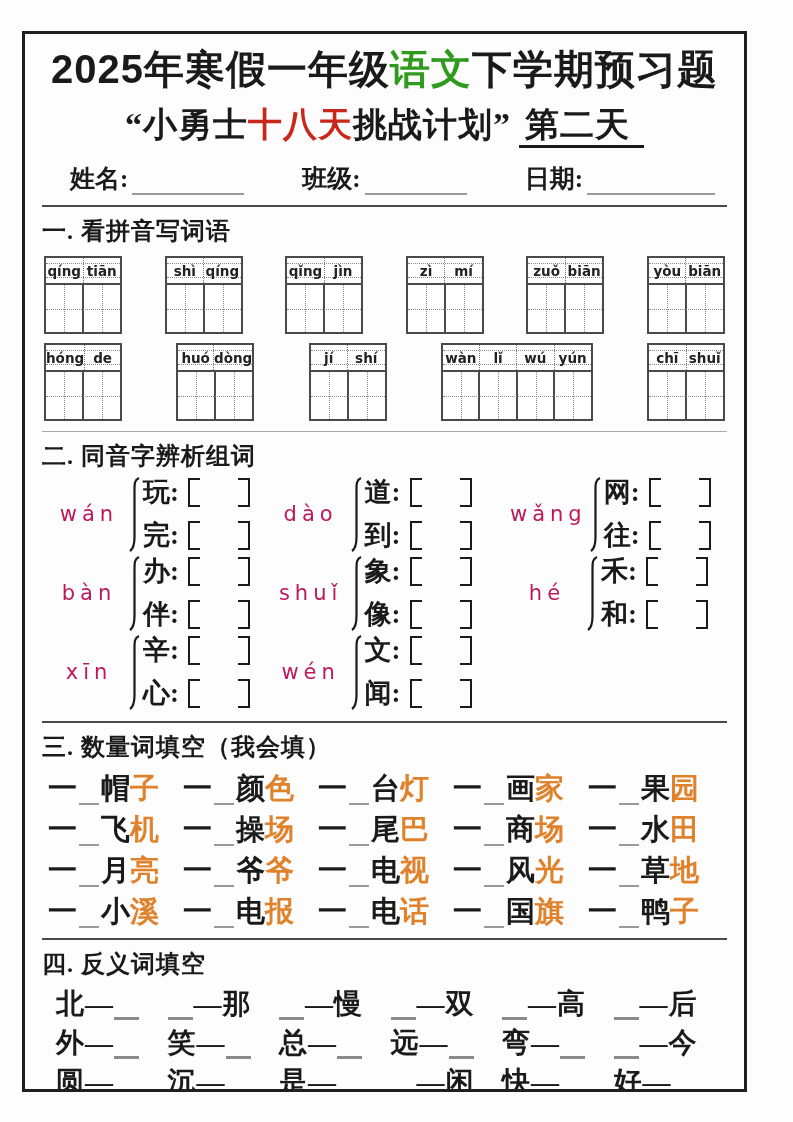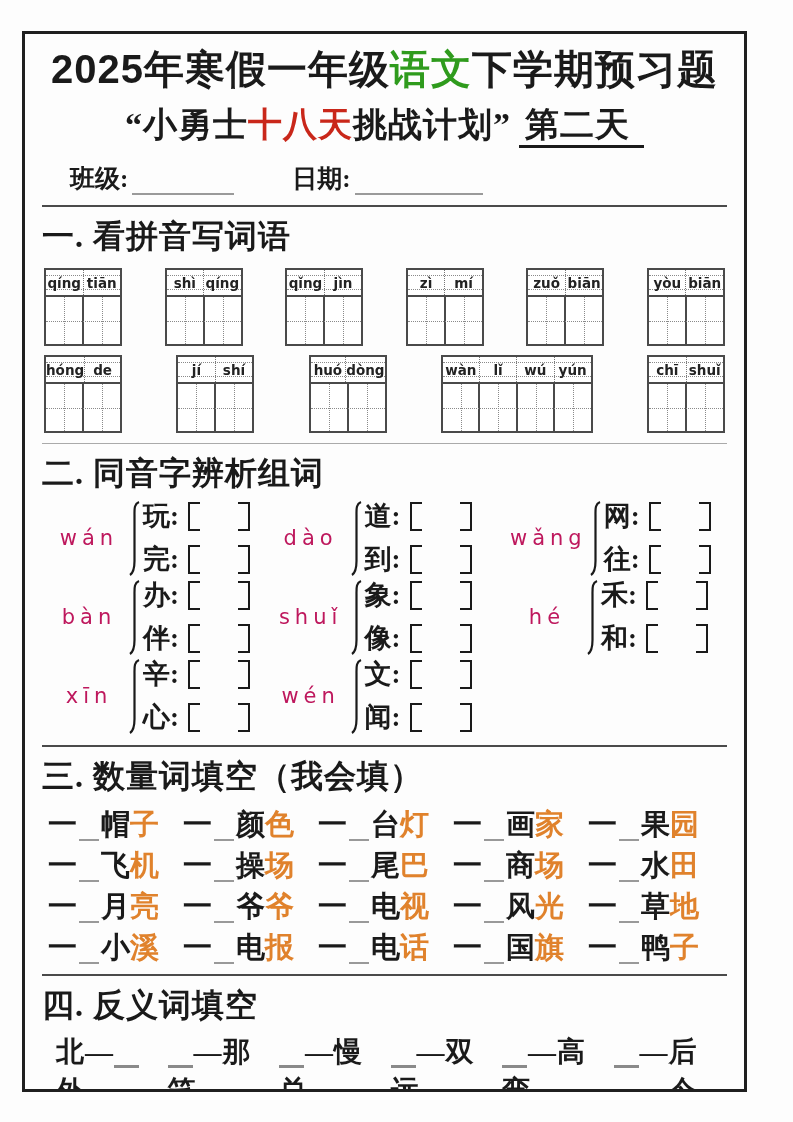--- a/index.html
+++ b/index.html
@@ -31,21 +31,21 @@
   .subtitle .day { border-bottom:3px solid #1a1a1a; padding:0 14px 2px 6px; margin-left:8px; }
 
   .fields { display:flex; margin:14px 0 0 28px; gap:58px; font-size:25px; font-weight:700; }
   .field { display:flex; align-items:flex-end; }
   .field-line { display:inline-block; border-bottom:2px solid #9a9a9a; height:26px; margin-left:4px; }
   .fl-1 { width:112px; } .fl-2 { width:102px; } .fl-3 { width:128px; }
 
   .hr { border-top:2px solid #4a4a4a; margin:10px 0 0 0; }
   .hr.light { border-top:1.5px solid #aaaaaa; }
 
-  .sec-title { font-size:32px; font-weight:700; margin-top:8px; letter-spacing:1px; }
+  .sec-title { font-size:24px; font-weight:700; margin-top:8px; letter-spacing:1px; }
 
   
   .prow { display:flex; justify-content:space-between; margin:9px 2px 0 2px; }
   .pbox { width:78px; border:2px solid #4a4a4a; background:#fff; }
   .pbox.wide { width:152px; }
   .pbox-head { display:flex; height:27px; border-bottom:2px solid #4a4a4a; position:relative; }
   .pbox-head::before, .pbox-head::after {
     content:""; position:absolute; left:0; right:0; border-top:1.5px dotted #8a8a8a; z-index:0;
   }
   .pbox-head::before { top:5px; } .pbox-head::after { bottom:5px; }
@@ -94,20 +94,24 @@
 
 <div class="sheet">
 <div class="page">
 
   <div class="title"><span>2025年寒假一年级</span><span class="green">语文</span><span>下学期预习题</span></div>
 
   <div class="subtitle"><span>“小勇士</span><span class="red">十八天</span><span>挑战计划”</span><span class="day">第二天</span></div>
 
   <div class="fields">
     <div class="field">
+          <span>姓名:</span>
+          <span class="field-line fl-1"></span>
+        </div>
+    <div class="field">
           <span>班级:</span>
           <span class="field-line fl-2"></span>
         </div>
     <div class="field">
           <span>日期:</span>
           <span class="field-line fl-3"></span>
         </div>
   </div>
 
   <div class="hr"></div>
@@ -183,32 +187,32 @@
             <div class="phead-cell">hóng</div>
             <div class="phead-cell">de</div>
           </div>
       <div class="pbox-body">
             <div class="pbody-cell"></div>
             <div class="pbody-cell"></div>
           </div>
     </div>
     <div class="pbox">
       <div class="pbox-head">
+            <div class="phead-cell">huó</div>
+            <div class="phead-cell">dòng</div>
+          </div>
+      <div class="pbox-body">
+            <div class="pbody-cell"></div>
+            <div class="pbody-cell"></div>
+          </div>
+    </div>
+    <div class="pbox">
+      <div class="pbox-head">
             <div class="phead-cell">jí</div>
             <div class="phead-cell">shí</div>
-          </div>
-      <div class="pbox-body">
-            <div class="pbody-cell"></div>
-            <div class="pbody-cell"></div>
-          </div>
-    </div>
-    <div class="pbox">
-      <div class="pbox-head">
-            <div class="phead-cell">huó</div>
-            <div class="phead-cell">dòng</div>
           </div>
       <div class="pbox-body">
             <div class="pbody-cell"></div>
             <div class="pbody-cell"></div>
           </div>
     </div>
     <div class="pbox wide">
       <div class="pbox-head">
             <div class="phead-cell">wàn</div>
             <div class="phead-cell">lǐ</div>

